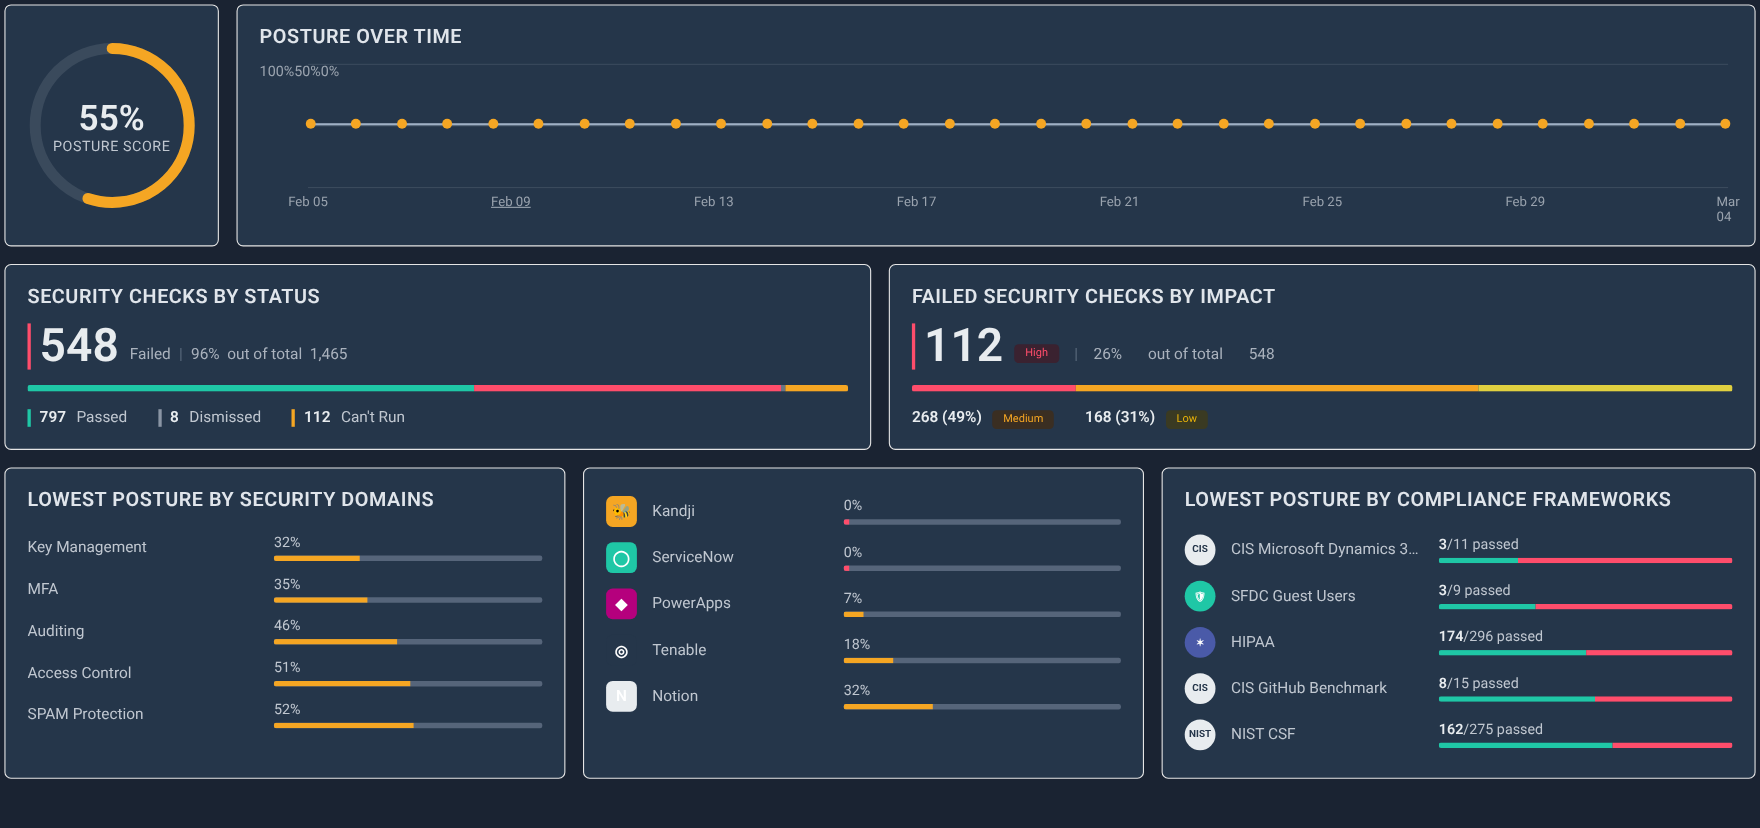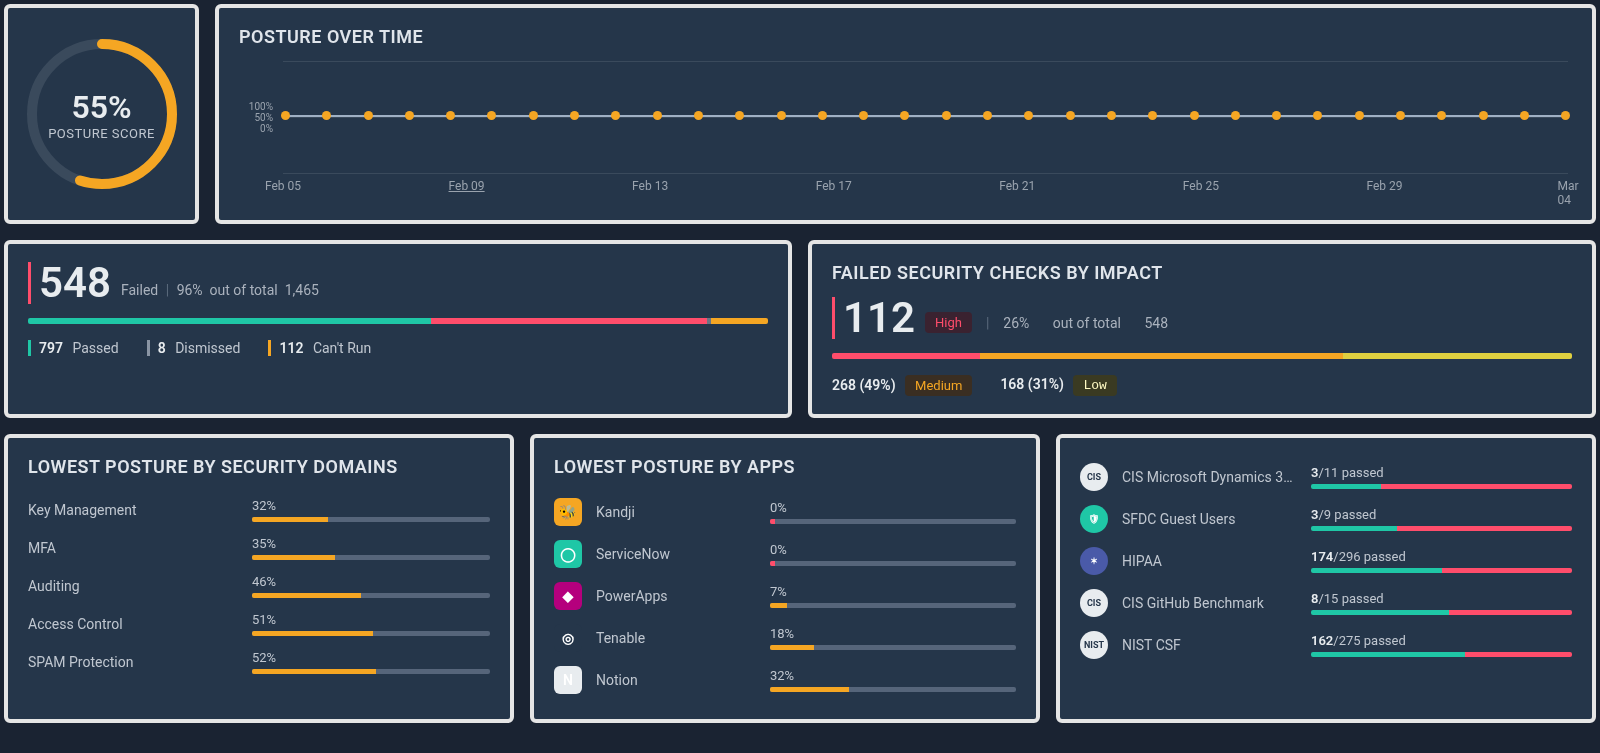--- a/index.html
+++ b/index.html
@@ -6,21 +6,21 @@
   body {
     background: #1a2332;
     font-family: -apple-system, "Segoe UI", Roboto, sans-serif;
     color: #d0d5dd;
     padding: 4px;
     width: 1600px;
   }
   .row { display: flex; gap: 16px; }
   .card {
     background: #25364a;
-    border: 4px solid #e5e5e5;
+    border: 1px solid #e5e5e5;
     border-radius: 6px;
     padding: 18px 20px;
   }
   .title {
     color: #e0e5eb;
     font-size: 18px;
     font-weight: 600;
     letter-spacing: .5px;
     margin-bottom: 14px;
     text-transform: uppercase;
@@ -30,40 +30,40 @@
   .score-card { width: 195px; height: 220px; display:flex; align-items:center; justify-content:center; position:relative; }
   .ring { position:relative; width:160px; height:160px; }
   .ring svg { transform: rotate(-90deg); }
   .ring-text { position:absolute; inset:0; display:flex; flex-direction:column; align-items:center; justify-content:center; }
   .ring-pct { font-size:32px; font-weight:600; color:#e8ecef; }
   .ring-label { font-size:13px; color:#c0c7d0; letter-spacing:.5px; }
 
   
   .pot-card { flex:1; height:220px; }
   .pot-chart { position:relative; height:140px; margin-top:6px; }
-  .pot-axis-y { position:absolute; left:0; top:0; bottom:28px; width:40px; display:flex; flex-direction:column; justify-content:center; font-size:10px; color:#9aa3ae; text-align:right; padding-right:6px; }
+  .pot-axis-y { position:absolute; left:0; top:0; bottom:28px; width:40px; display:flex; flex-direction:row; justify-content:flex-start; font-size:13px; color:#9aa3ae; text-align:right; padding-right:6px; }
   .pot-plot { position:absolute; left:44px; right:4px; top:0; bottom:28px; }
   .pot-grid { position:absolute; inset:0; }
   .pot-grid-line { position:absolute; left:0; right:0; border-top:1px solid #3a4a5c; }
   .pot-dots { position:absolute; left:0; right:0; display:flex; justify-content:space-between; align-items:center; }
   .pot-seg { flex:1; height:2px; background:#9fb0c4; position:relative; }
   .pot-dot { width:9px; height:9px; border-radius:50%; background:#f5a623; flex:none; margin:0 -2px; z-index:1; }
   .pot-axis-x { position:absolute; left:44px; right:4px; bottom:0; height:22px; display:flex; font-size:12px; color:#9aa3ae; }
   .pot-tick { position:absolute; transform:translateX(-50%); }
 
   
   .stat-card { flex:1; }
   .stat-head { display:flex; align-items:flex-end; gap:10px; border-left:3px solid #ff4d6b; padding-left:8px; margin-bottom:14px; }
   .stat-big { font-size:42px; font-weight:600; color:#e8ecef; line-height:1; }
   .stat-sub { font-size:14px; color:#aab2bd; padding-bottom:6px; }
   .stat-div { color:#5a6a7c; padding:0 4px; }
-  .badge { display:inline-block; padding:3px 10px; border-radius:4px; font-size:13px;text-align:center; }
+  .badge { display:inline-block; padding:3px 10px; border-radius:4px; font-size:10px;text-align:center; }
   .badge-high { background:#3a2230; color:#ff4d6b; }
   .badge-med  { background:#3a2e22; color:#f5a623; }
-  .badge-low  { background:#3a3a22; color:#fef9c3;font-family:Liberation Mono, monospace; }
+  .badge-low  { background:#3a3a22; color:#eab308; }
   .hbar { height:6px; width:100%; display:flex; border-radius:2px; overflow:hidden; margin-bottom:16px; }
   .seg-teal  { background:#1fc7a6; }
   .seg-red   { background:#ff4d6b; }
   .seg-amber { background:#f5a623; }
   .seg-yellow{ background:#e0d040; }
   .seg-grey  { background:#6a7584; }
   .legend-row { display:flex; gap:28px; font-size:14px; color:#c0c7d0; }
   .legend-item { border-left:3px solid; padding-left:8px; }
   .lb-teal  { border-color:#1fc7a6; }
   .lb-grey  { border-color:#8a95a4; }
@@ -194,20 +194,21 @@
           <span class="pot-tick" style="left: 71.4286%;">Feb 25</span>
           <span class="pot-tick" style="left: 85.7143%;">Feb 29</span>
           <span class="pot-tick" style="left: 100%;">Mar 04</span>
         </div>
     </div>
   </div>
 </div>
 
 <div class="row" style="margin-top:16px">
   <div class="card stat-card">
+    <div class="title">SECURITY CHECKS BY STATUS</div>
     <div class="stat-head">
       <span class="stat-big">548</span>
       <span class="stat-sub">
         <span>Failed</span>
         <span class="stat-div">|</span>
         <span>96%</span>&nbsp;
         <span>out of total</span>&nbsp;
         <span>1,465</span>
       </span>
     </div>
@@ -309,21 +310,20 @@
             <span class="list-pct">52%</span>
             <div class="list-bar-bg">
               <div class="list-bar-fg" style="width:52%"></div>
             </div>
           </div>
         </div>
       </div>
   </div>
 
   <div class="card list-card" style="width:510px">
-    <div class="title">LOWEST POSTURE BY APPS</div>
     <div id="apps-list">
         <div class="list-row">
           <div class="list-icon" style="background:#f5a623;color:#fff">🐝</div>
           <div class="list-label" style="width:160px">Kandji</div>
           <div class="list-bars">
             <span class="list-pct">0%</span>
             <div class="list-bar-bg">
               <div class="list-bar-fg" style="width:2%;background:#ff4d6b"></div>
             </div>
           </div>
@@ -365,20 +365,21 @@
             <span class="list-pct">32%</span>
             <div class="list-bar-bg">
               <div class="list-bar-fg" style="width:32%;background:#f5a623"></div>
             </div>
           </div>
         </div>
       </div>
   </div>
 
   <div class="card list-card" style="flex:1">
+    <div class="title">LOWEST POSTURE BY COMPLIANCE FRAMEWORKS</div>
     <div id="compliance-list">
         <div class="list-row">
           <div class="icon-circ" style="background:#e8ecef;color:#25364a;font-size:9px">CIS</div>
           <div class="list-label" style="width:175px">CIS Microsoft Dynamics 365 …</div>
           <div class="list-bars">
             <span class="comp-passed"><b>3</b>/11 passed</span>
             <div class="comp-bar">
               <div class="comp-teal" style="width:27%"></div>
               <div class="comp-red" style="width:73%"></div>
             </div>

